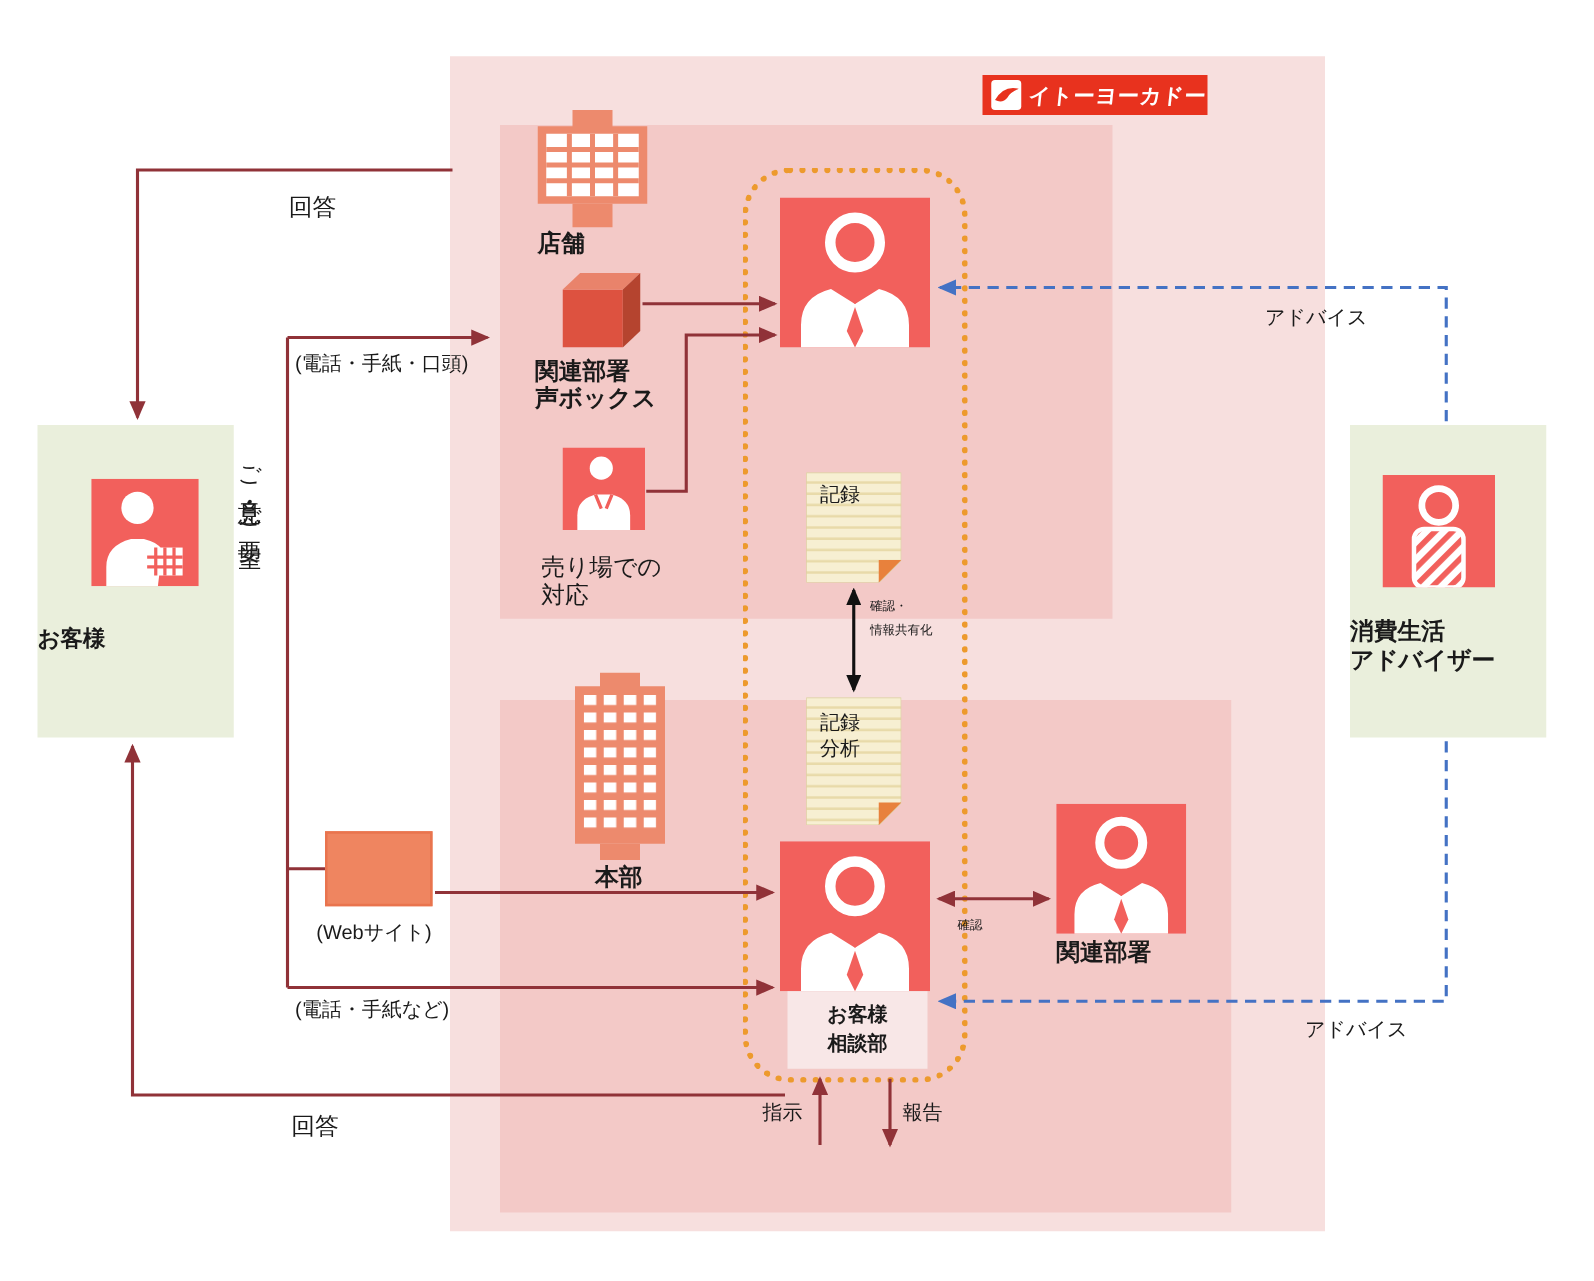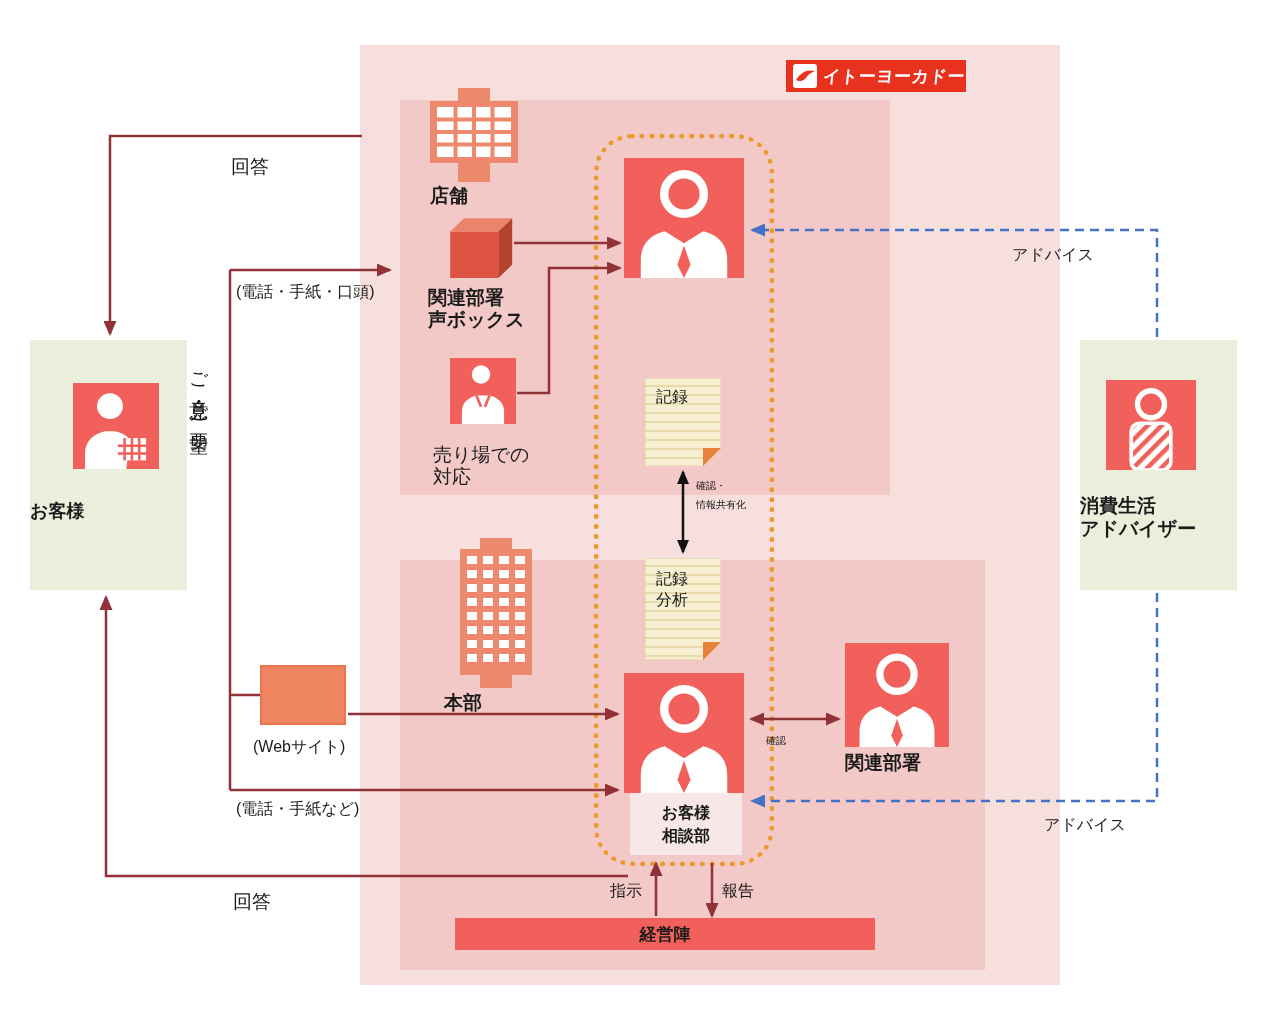--- a/index.html
+++ b/index.html
@@ -37,23 +37,20 @@
 
 <div class="stage">
 
   <div class="panel outer" style="left:360px;top:45px;width:700px;height:940px"></div>
   <div class="panel inner" style="left:400px;top:100px;width:490px;height:395px"></div>
   <div class="panel inner" style="left:400px;top:560px;width:585px;height:410px"></div>
   <div class="panel sage" style="left:30px;top:340px;width:157px;height:250px"></div>
   <div class="panel sage" style="left:1080px;top:340px;width:157px;height:250px"></div>
 
   <div class="box web-box" style="left:260px;top:665px;width:86px;height:60px"></div>
-  <div class="box mgmt-bar" style="left:455px;top:918px;width:420px;height:32px">
-    <span>経営陣</span>
-  </div>
 
   <div class="dotted-frame" style="left:594px;top:134px;width:180px;height:732px"></div>
 
   <svg class="arrows" width="1275" height="1025" viewBox="0 0 1275 1025" aria-hidden="true">
     <defs>
       <marker id="mM" markerUnits="userSpaceOnUse" markerWidth="15" markerHeight="13" refX="13" refY="6.5" orient="auto-start-reverse">
         <path d="M0,0 L15,6.5 L0,13 Z" fill="#903238"></path>
       </marker>
       <marker id="mB" markerUnits="userSpaceOnUse" markerWidth="15" markerHeight="13" refX="13" refY="6.5" orient="auto-start-reverse">
         <path d="M0,0 L15,6.5 L0,13 Z" fill="#4472C4"></path>
@@ -242,21 +239,21 @@
   </div>
 
 
   <div class="lbl sm" style="left:656px;top:387px">記録</div>
 
   <div class="lbl sm" style="left:656px;top:568px;line-height:21px">
     <div>記録</div>
     <div>分析</div>
   </div>
 
-  <div class="lbl bold center" style="left:444px;top:691px;width:72px">本部</div>
+  <div class="lbl bold center" style="left:476px;top:691px;width:72px">本部</div>
 
   <div class="lbl bold center" style="left:845px;top:751px;width:104px">関連部署</div>
 
   <div class="lbl bold center" style="left:30px;top:500px;width:157px;font-size:18px">お客様</div>
 
   <div class="lbl bold center" style="left:1080px;top:494px;width:157px;line-height:23px">
     <div>消費生活</div>
     <div>アドバイザー</div>
   </div>
 

